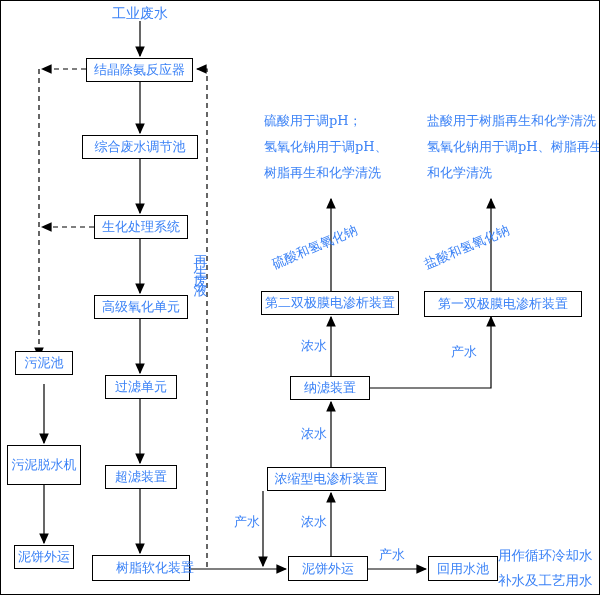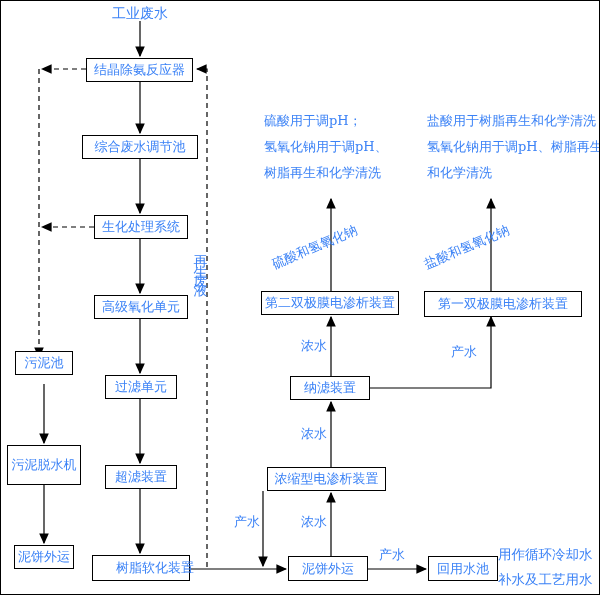--- a/index.html
+++ b/index.html
@@ -95,18 +95,18 @@
   <div class="note" style="left:263px;top:107px;">
     <div>硫酸用于调pH；</div>
     <div>氢氧化钠用于调pH、</div>
     <div>树脂再生和化学清洗</div>
   </div>
   <div class="note" style="left:426px;top:107px;">
     <div>盐酸用于树脂再生和化学清洗；</div>
     <div>氢氧化钠用于调pH、树脂再生</div>
     <div>和化学清洗</div>
   </div>
-  <div class="note" style="left:497px;top:542px;font-size:13.5px;line-height:25px;font-family:Liberation Mono, monospace;">
+  <div class="note" style="left:497px;top:542px;font-size:13.5px;line-height:25px;">
     <div>用作循环冷却水</div>
     <div>补水及工艺用水</div>
   </div>
 
 </div>
 
 </body></html>

